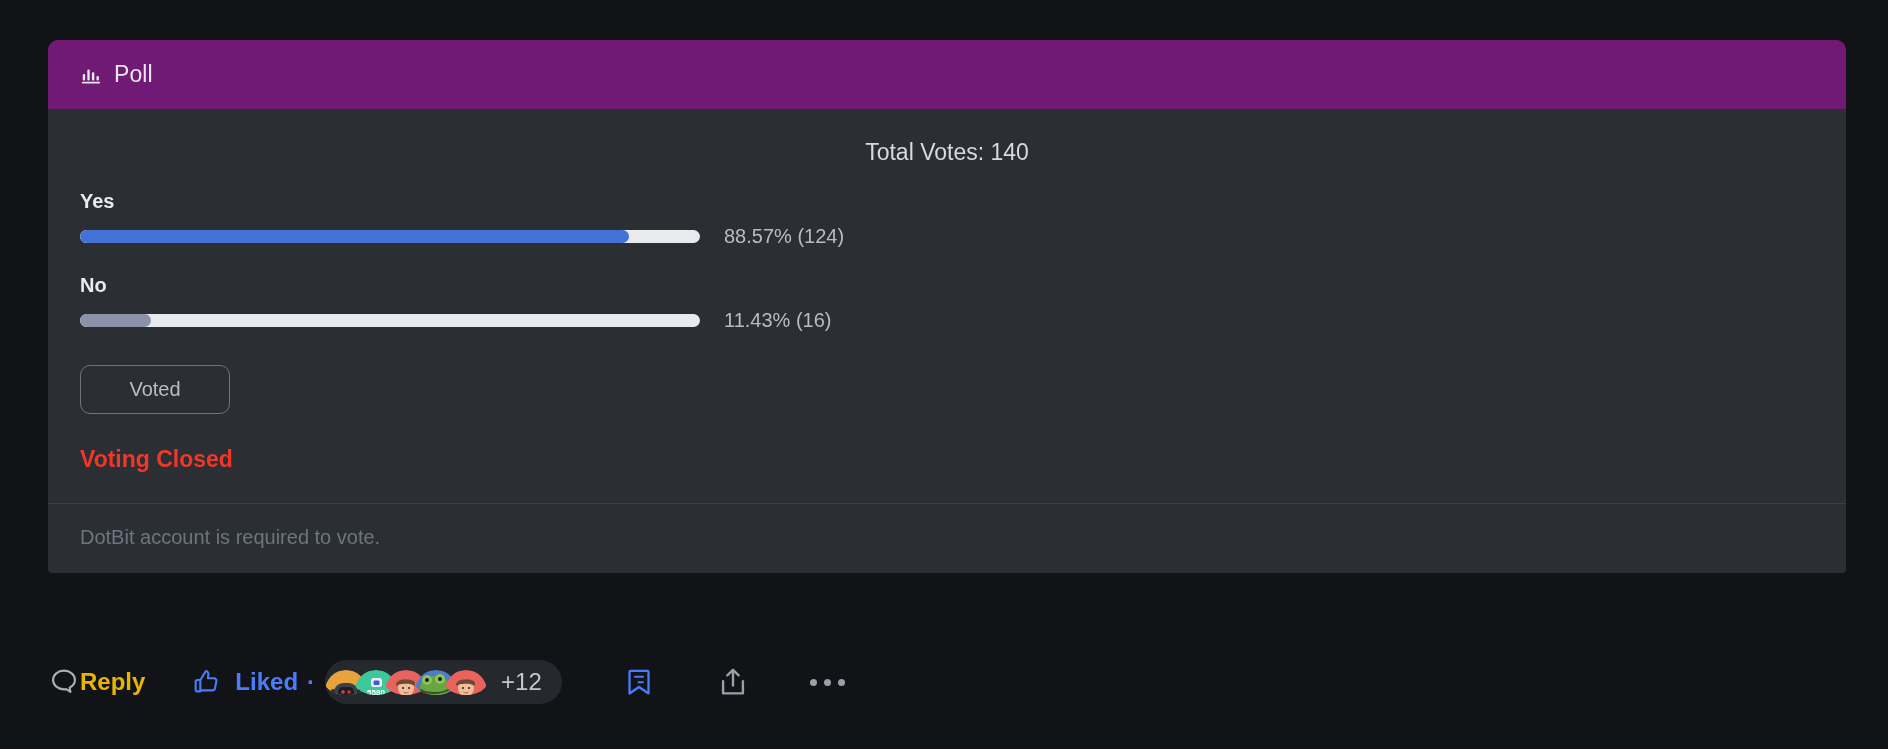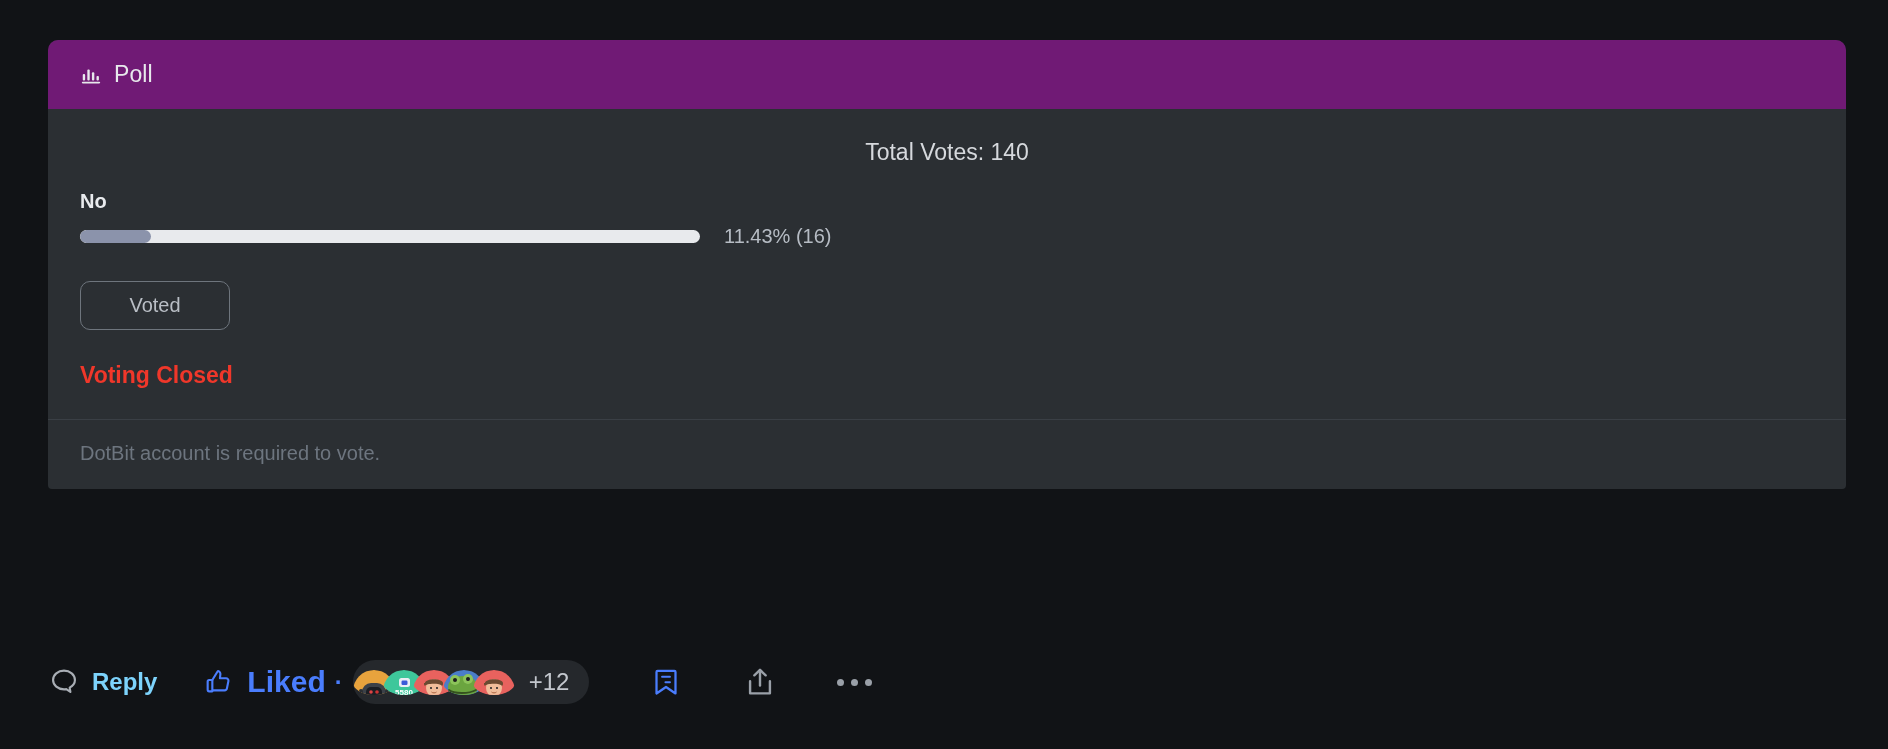--- a/index.html
+++ b/index.html
@@ -137,28 +137,27 @@
     display: flex;
     align-items: center;
   }
   .action-item {
     display: flex;
     align-items: center;
     cursor: pointer;
   }
   .reply-item { margin-right: 46px; }
   .reply-label {
-    color: #7dd3fc;
+    color: #eab308;
     font-size: 24px;
     font-weight: bold;
-    margin-left: 12px;
   }
   .liked-label {
     color: #4a7dfd;
-    font-size: 30px;
+    font-size: 24px;
     font-weight: bold;
     margin-left: 12px;
   }
   .liked-dot {
     color: #4a7dfd;
     font-size: 24px;
     font-weight: bold;
     margin-left: 9px;
   }
 
@@ -223,20 +222,29 @@
         <rect x="18" y="13" width="2.6" height="5" rx="1" fill="#e7e9ec"></rect>
         <rect x="2" y="19.4" width="20" height="1.8" rx="0.9" fill="#e7e9ec"></rect>
       </svg>
       <div class="poll-header-title">Poll</div>
     </div>
 
     <div class="poll-body">
 
       <div class="total-votes">Total Votes: 140</div>
 
+      <div class="option">
+        <div class="option-label">Yes</div>
+        <div class="option-row">
+          <div class="bar-track">
+            <div class="bar-fill" id="fill-0" style="width: 88.57%; background: rgb(66, 114, 216);"></div>
+          </div>
+          <div class="bar-value">88.57% (124)</div>
+        </div>
+      </div>
 
       <div class="option">
         <div class="option-label">No</div>
         <div class="option-row">
           <div class="bar-track">
             <div class="bar-fill" id="fill-1" style="width: 11.43%; background: rgb(139, 147, 171);"></div>
           </div>
           <div class="bar-value">11.43% (16)</div>
         </div>
       </div>

